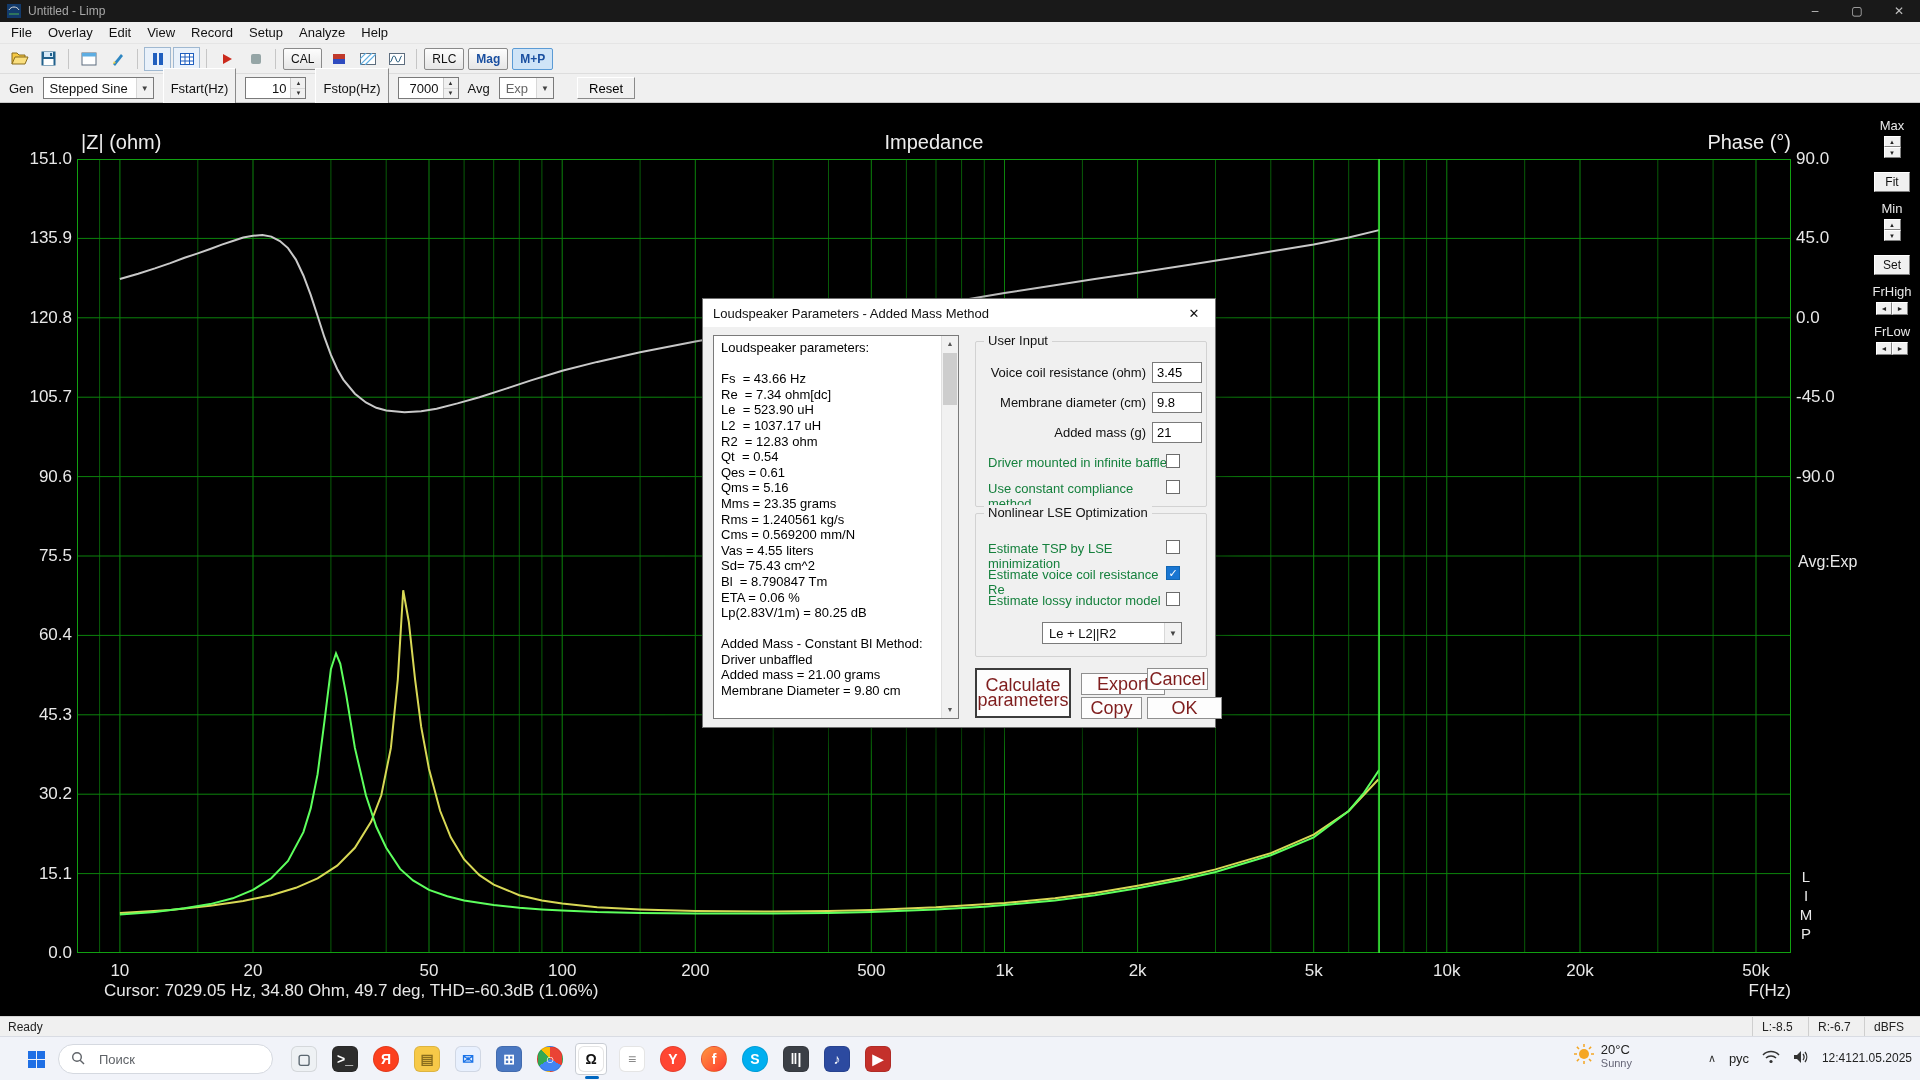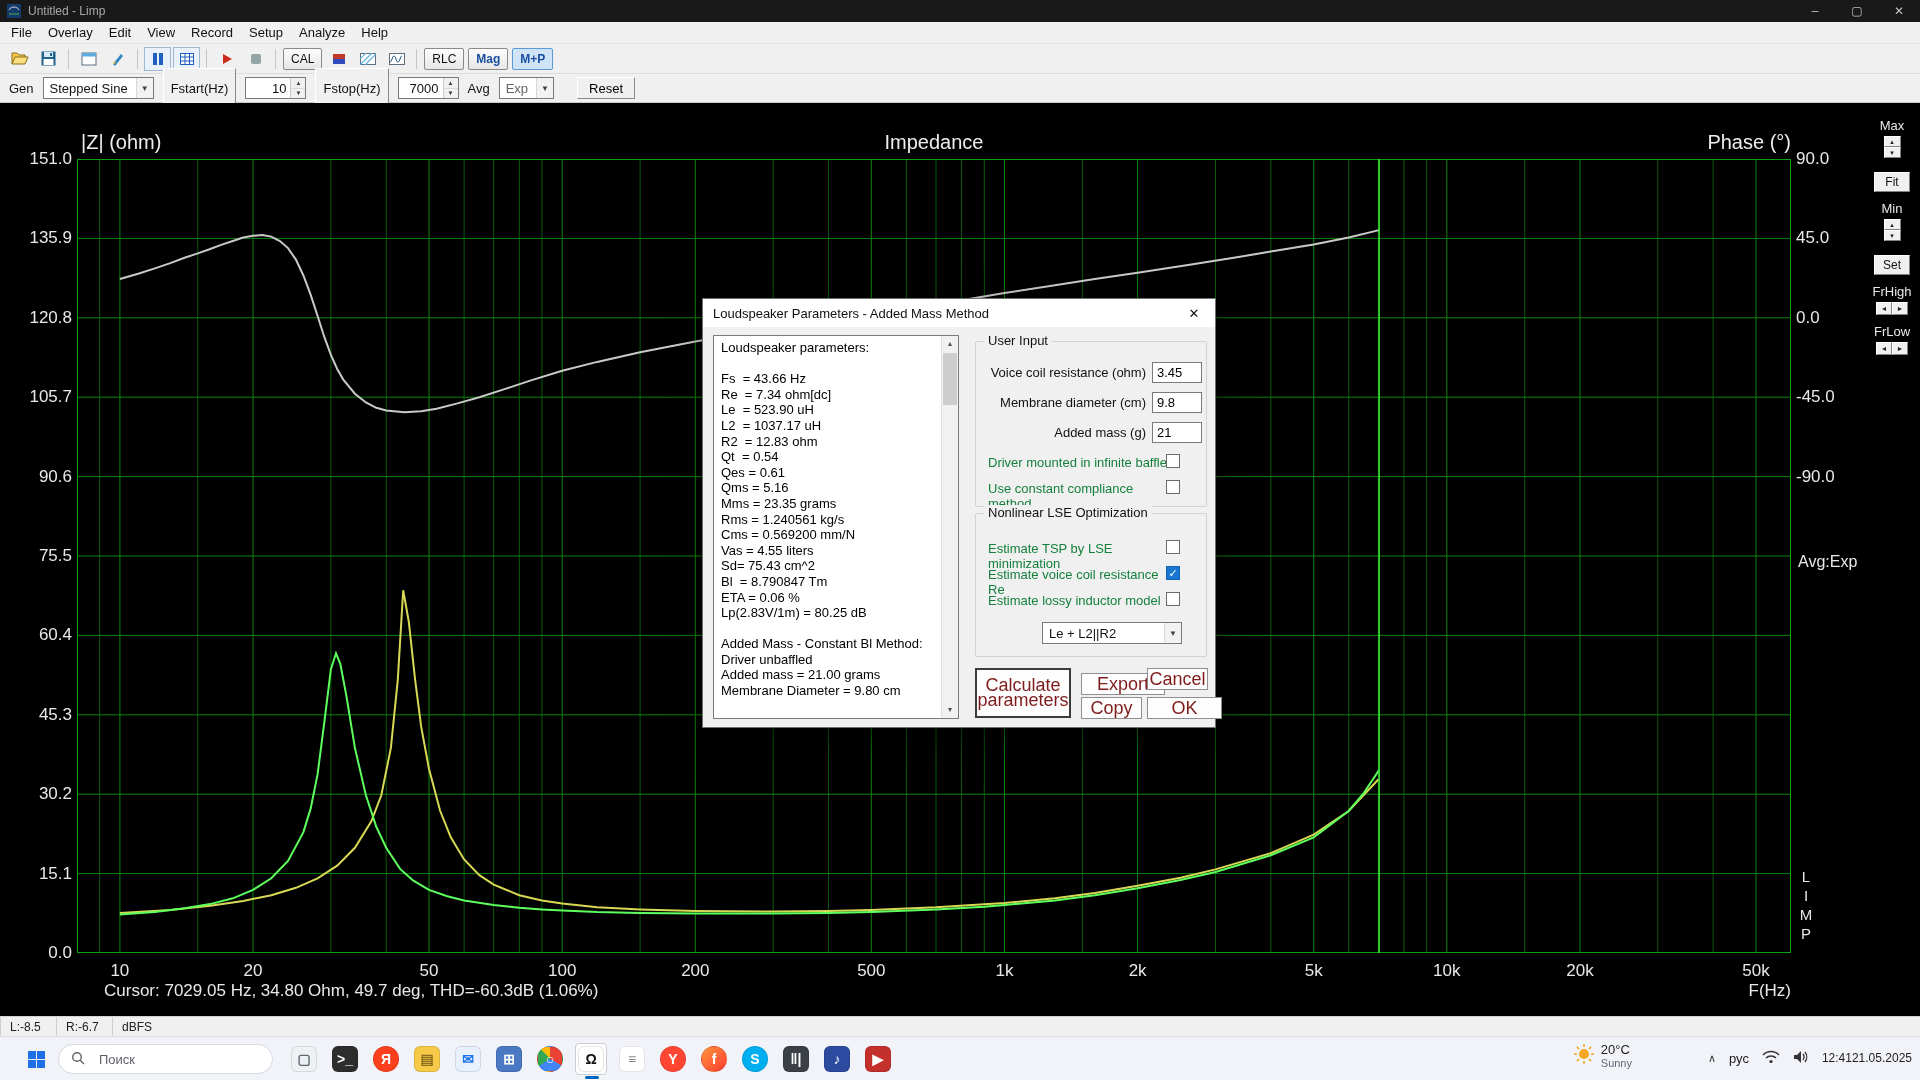--- a/index.html
+++ b/index.html
@@ -463,20 +463,21 @@
     </div>
   </div>
   <button class="dbtn db-calc">Calculate parameters</button>
   <button class="dbtn db-export">Export</button>
   <button class="dbtn db-copy">Copy</button>
   <button class="dbtn db-cancel">Cancel</button>
   <button class="dbtn db-ok">OK</button>
 </div>
 
 <div class="statusbar">
+  <span class="sb-ready">Ready</span>
   <span class="sb-seg">L:-8.5</span>
   <span class="sb-seg">R:-6.7</span>
   <span class="sb-seg">dBFS</span>
 </div>
 
 <div class="taskbar">
   <div class="tb-start">
     <svg width="17" height="17">
         <rect x="0" y="0" width="8" height="8" fill="#1f6fe5"></rect>
         <rect x="9" y="0" width="8" height="8" fill="#1f6fe5"></rect>

